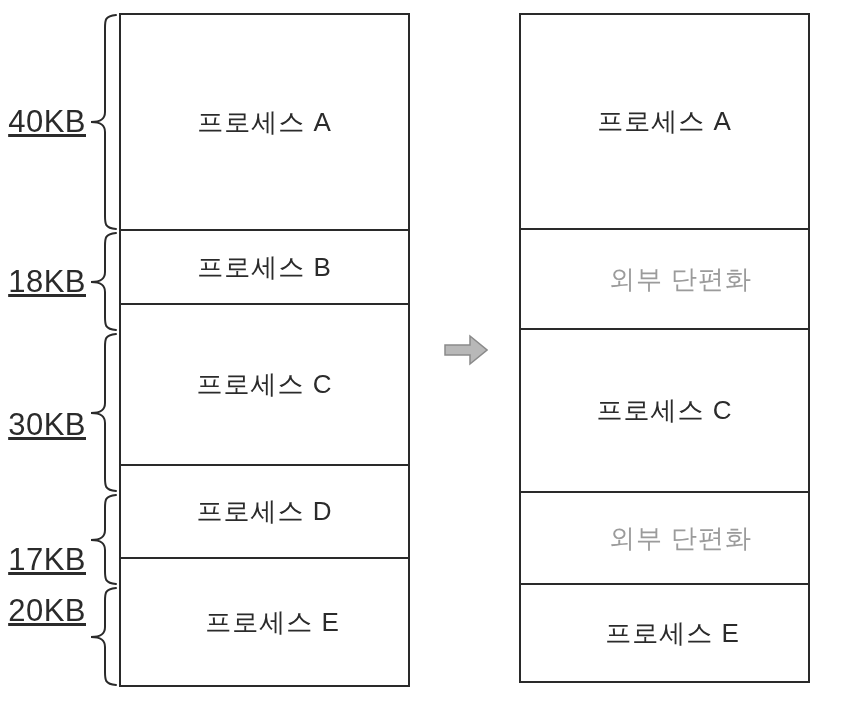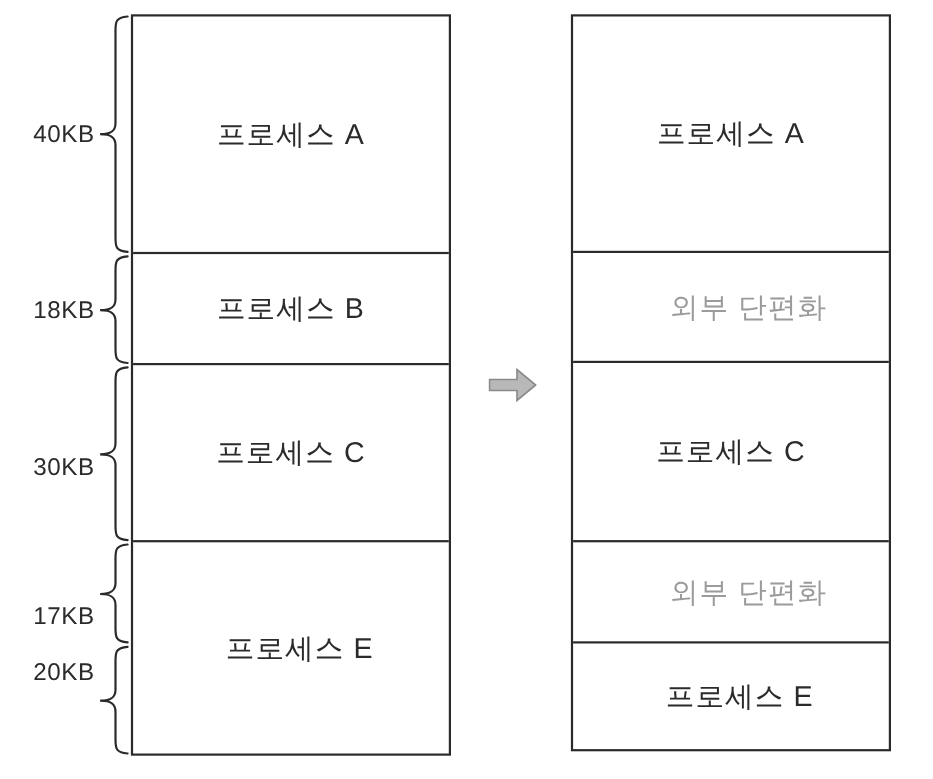--- a/index.html
+++ b/index.html
@@ -28,21 +28,21 @@
     display:flex;align-items:center;justify-content:center;
   }
   .mrow.last{border-bottom:none;flex:1 1 auto;margin-left:16px;}
   .block-label{
     font-size:26px;color:var(--process-text);letter-spacing:1px;white-space:nowrap;
   }
   .mrow.frag .block-label{color:var(--fragment-text);margin-left:32px;}
   .size-label{
     position:absolute;left:0;width:86px;
     display:flex;align-items:center;justify-content:flex-end;
-    font-size:22px;color:var(--process-text);letter-spacing:0.5px;
+    font-size:31px;color:var(--process-text);letter-spacing:0.5px;text-decoration:underline;
   }
   .brace{position:absolute;left:88px;width:30px;overflow:visible;}
   .brace path{fill:none;stroke:var(--line);stroke-width:2;stroke-linecap:round;}
   #arrow{position:absolute;left:444px;top:333px;width:44px;height:34px;}
   #arrow polygon{fill:var(--arrow-fill);stroke:var(--arrow-stroke);stroke-width:1.5;stroke-linejoin:miter;}
 </style>
 </head>
 <body>
 
 <div class="size-label" style="top:13px;height:218px">40KB</div>
@@ -64,25 +64,28 @@
     <path d="M28 2 C17 3 17 7 17 15 L17 37 C17 44 13 47 3 47 C13 47 17 50 17 57 L17 78 C17 86 17 90 28 91"></path>
   </svg>
 <svg class="brace" style="top:586px;height:101px" viewBox="0 0 30 101">
     <path d="M28 2 C17 3 17 7 17 15 L17 41 C17 48 13 51 3 51 C13 51 17 54 17 61 L17 86 C17 94 17 98 28 99"></path>
   </svg>
 
 <div class="membox" id="box-before">
   <div class="mrow" style="height:216px">
     <span class="block-label">프로세스 A</span>
   </div>
-  <div class="mrow" style="height:101px">
+  <div class="mrow" style="height:74px">
     <span class="block-label">프로세스 B</span>
   </div>
   <div class="mrow" style="height:161px">
     <span class="block-label">프로세스 C</span>
+  </div>
+  <div class="mrow" style="height:93px">
+    <span class="block-label">프로세스 D</span>
   </div>
   <div class="mrow last">
     <span class="block-label">프로세스 E</span>
   </div>
 </div>
 
 <svg id="arrow" viewBox="0 0 44 34">
   <polygon points="1,12 26,12 26,3 43,17 26,31 26,22 1,22"></polygon>
 </svg>
 

